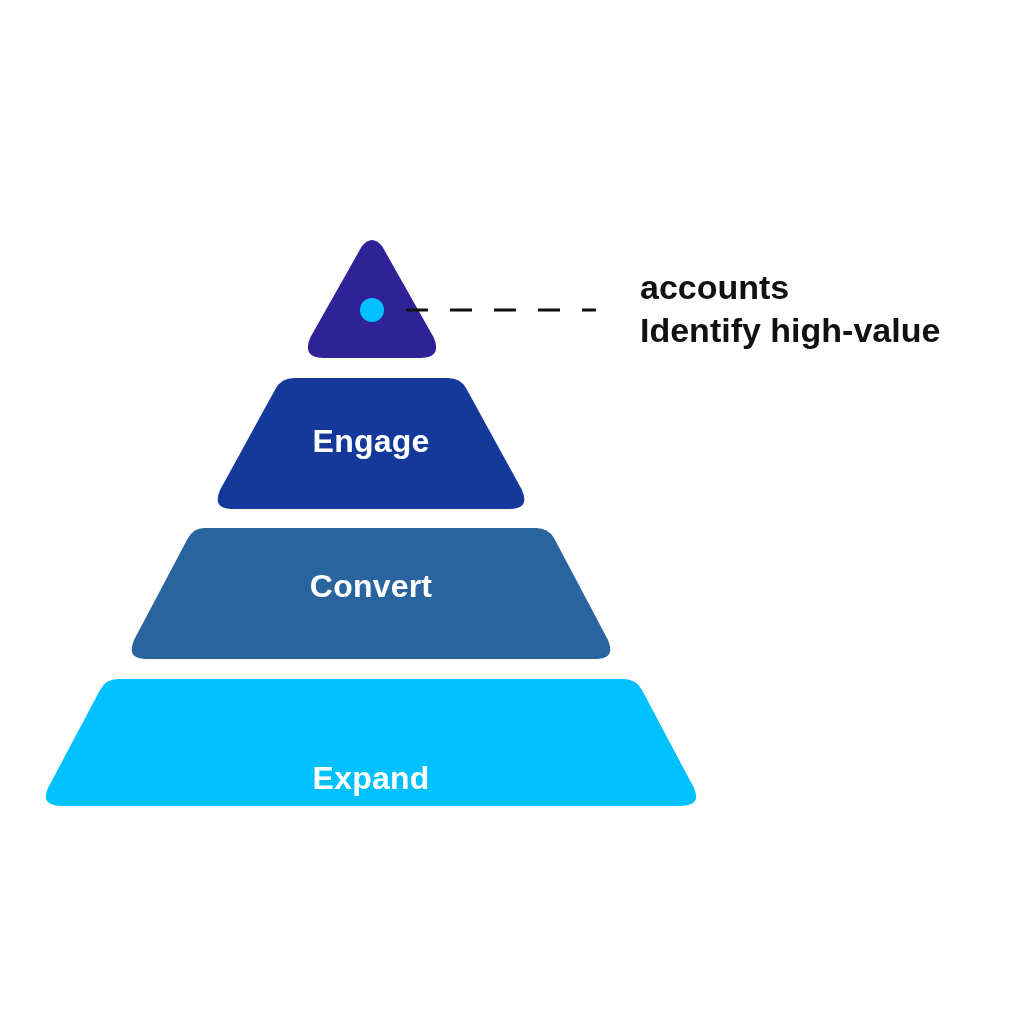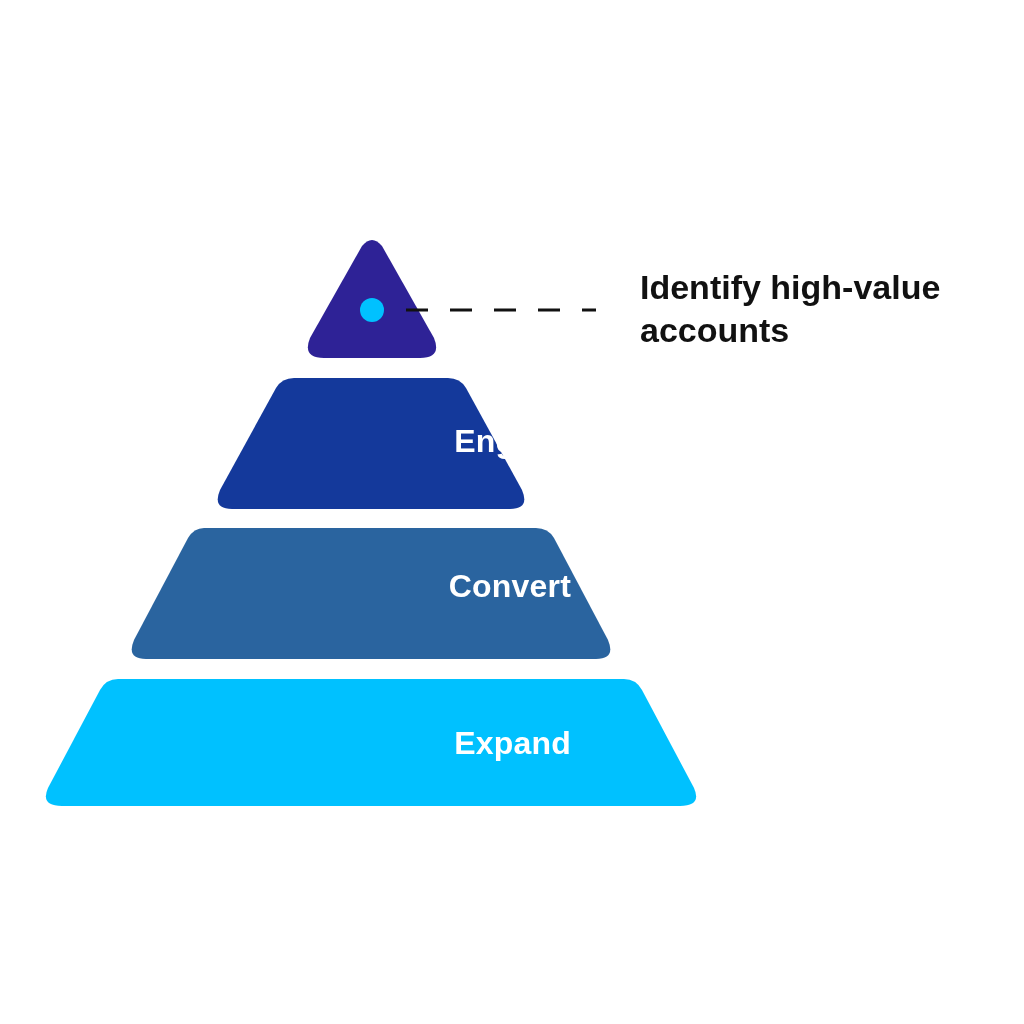--- a/index.html
+++ b/index.html
@@ -1,32 +1,32 @@
 <!DOCTYPE html>
 <html><head>
 <meta charset="utf-8">
 <style>
   html, body { margin:0; padding:0; background:#ffffff; }
   body { width:1024px; height:1024px; position:relative; overflow:hidden; font-family:"Liberation Sans", sans-serif; }
   svg.pyr { position:absolute; left:0; top:0; }
-  .lbl { position:absolute; color:#ffffff; font-weight:bold; font-size:32px; text-align:right; width:400px; left:171px; line-height:40px; letter-spacing:0.2px; }
+  .lbl { position:absolute; color:#ffffff; font-weight:bold; font-size:32px; text-align:center; width:400px; left:171px; line-height:40px; letter-spacing:0.2px; }
   .callout { position:absolute; left:640px; top:266px; font-size:34px; font-weight:bold; color:#111111; line-height:43px; }
 </style>
 </head>
 <body>
 
 <svg class="pyr" width="1024" height="1024" viewBox="0 0 1024 1024">
   <path id="lvl-top" d="M362 246 Q372 234 382 246 L434 338 Q442 358 420 358 L324 358 Q302 358 310 338 Z" fill="#2E2296"></path>
   <circle id="marker" cx="372" cy="310" r="12" fill="#00C1FF"></circle>
   <line id="callout-line" x1="406" y1="310" x2="596" y2="310" stroke-width="3" stroke-dasharray="22 22" stroke="#111111"></line>
   <path id="lvl-engage" d="M294 378 L448 378 Q460 378 466 388 L522 490 Q530 509 510 509 L232 509 Q212 509 220 490 L276 388 Q282 378 294 378 Z" fill="#14399B"></path>
   <path id="lvl-convert" d="M204 528 L536 528 Q548 528 554 538 L608 640 Q616 659 596 659 L146 659 Q126 659 134 640 L188 538 Q194 528 204 528 Z" fill="#2A649F"></path>
   <path id="lvl-expand" d="M118 679 L624 679 Q636 679 642 690 L694 788 Q702 806 680 806 L62 806 Q40 806 48 788 L100 690 Q106 679 118 679 Z" fill="#00C1FF"></path>
 </svg>
 
 <div class="lbl" style="top:421px;">Engage</div>
 <div class="lbl" style="top:566px;">Convert</div>
-<div class="lbl" style="top:723px;">Expand</div>
+<div class="lbl" style="top:758px;">Expand</div>
 
 <div class="callout">
+  <div>accounts</div>
   <div>Identify high-value</div>
-  <div>accounts</div>
 </div>
 
 </body></html>

